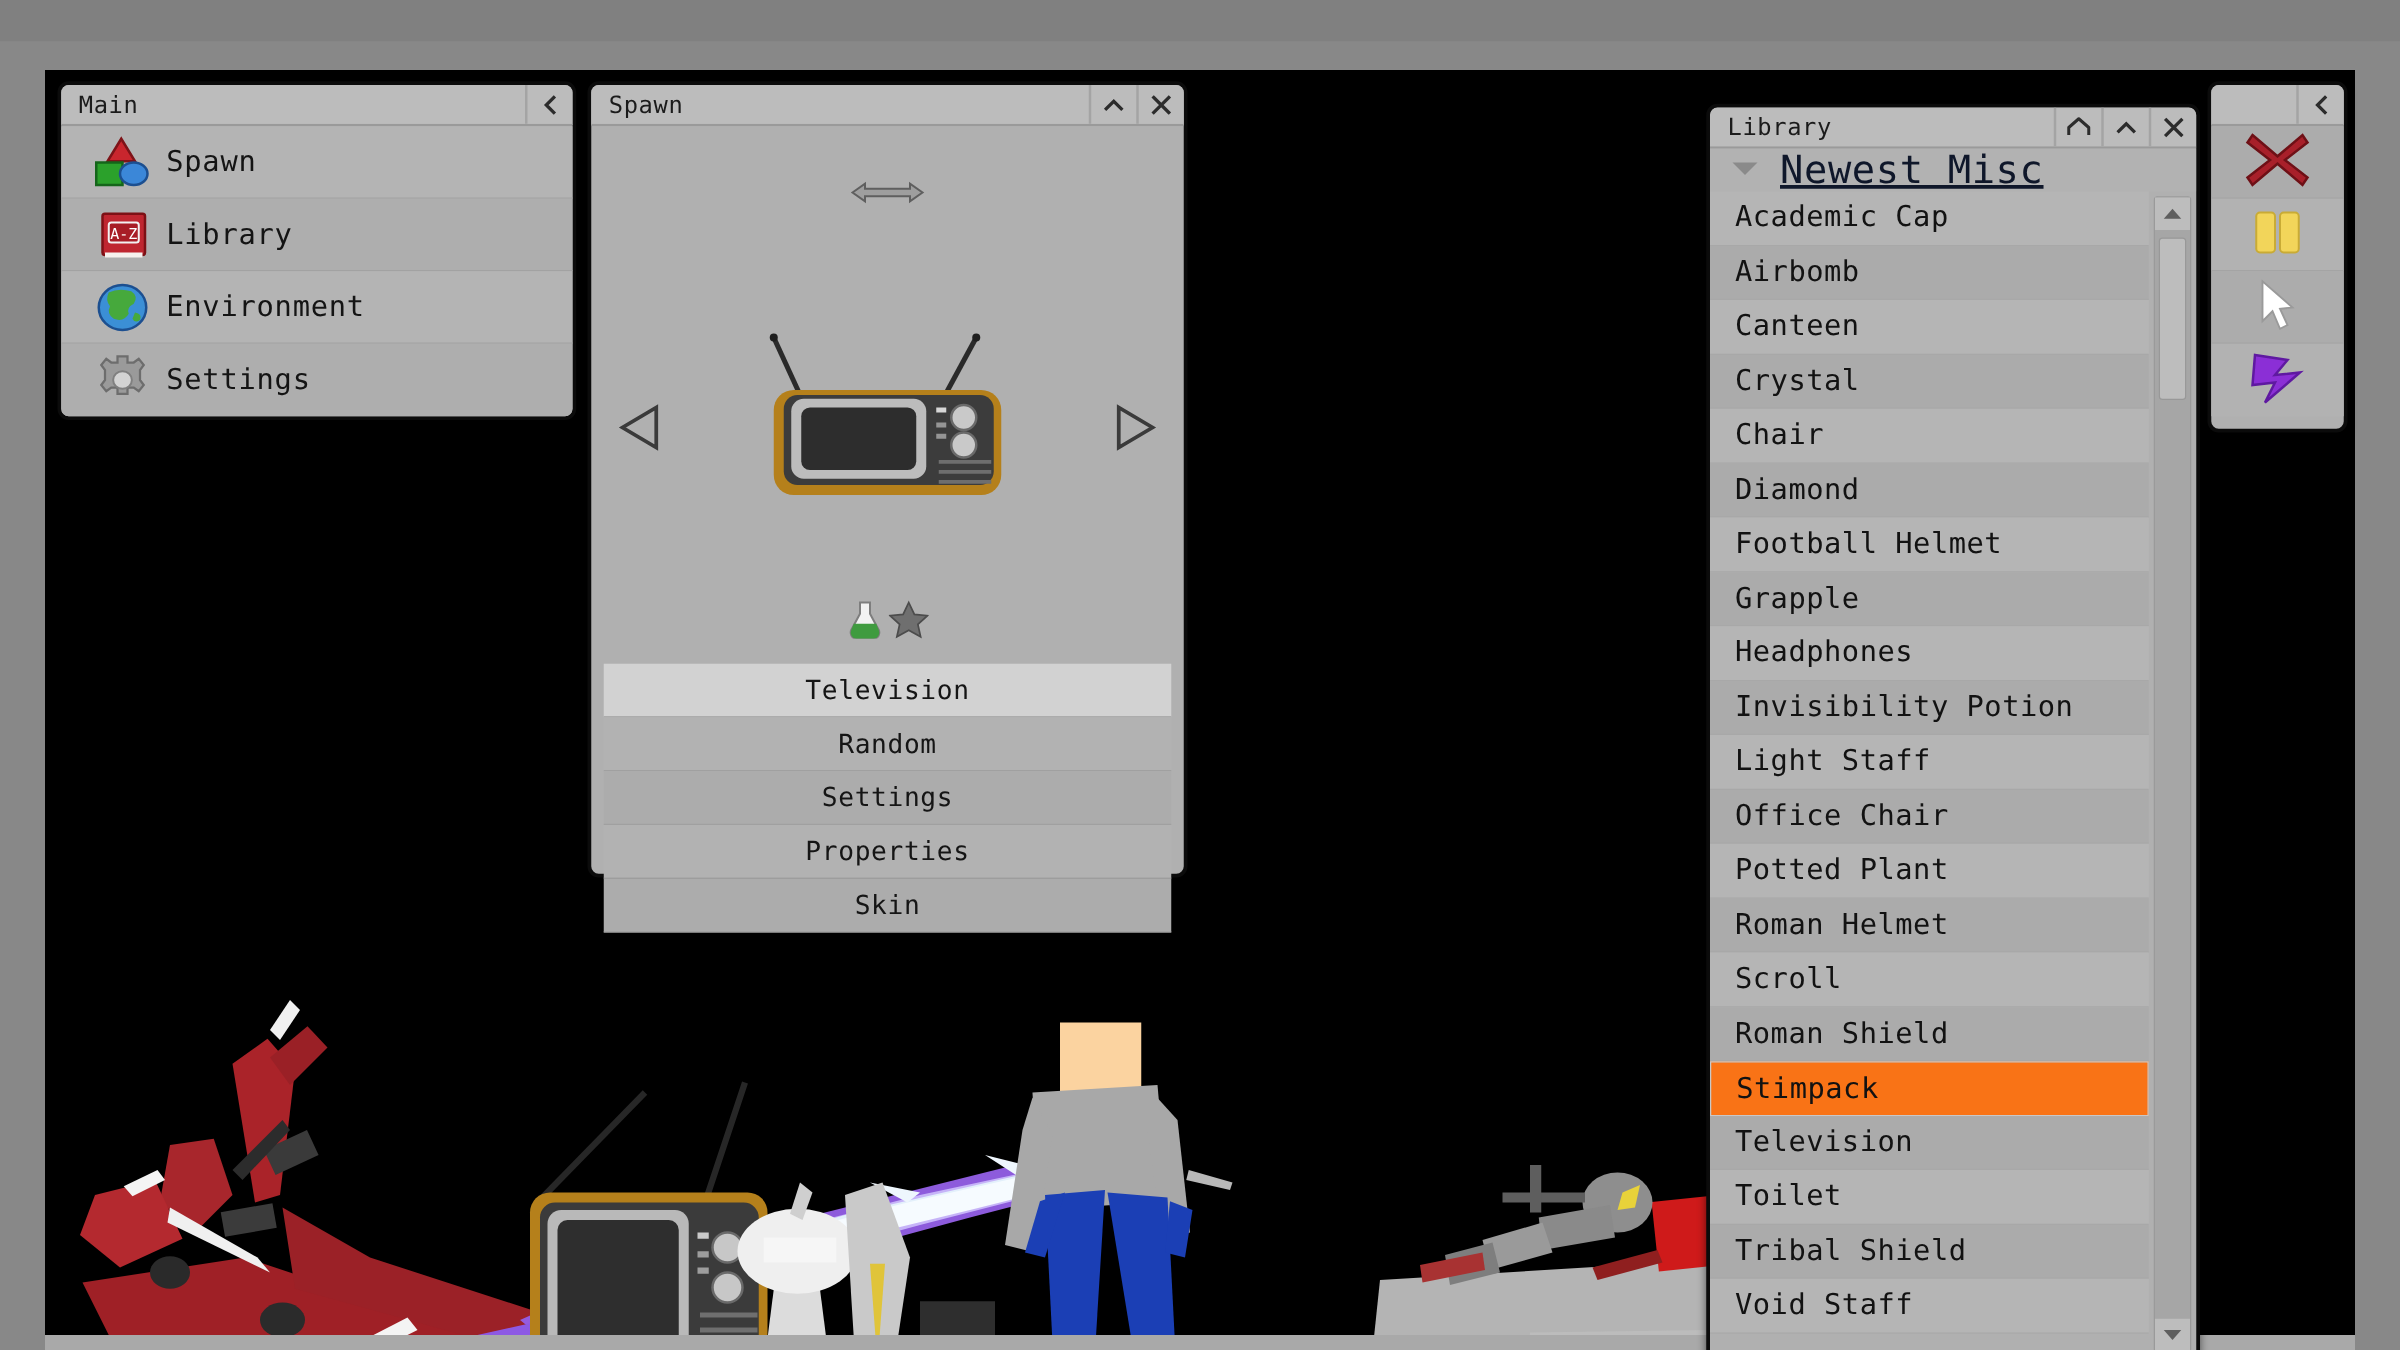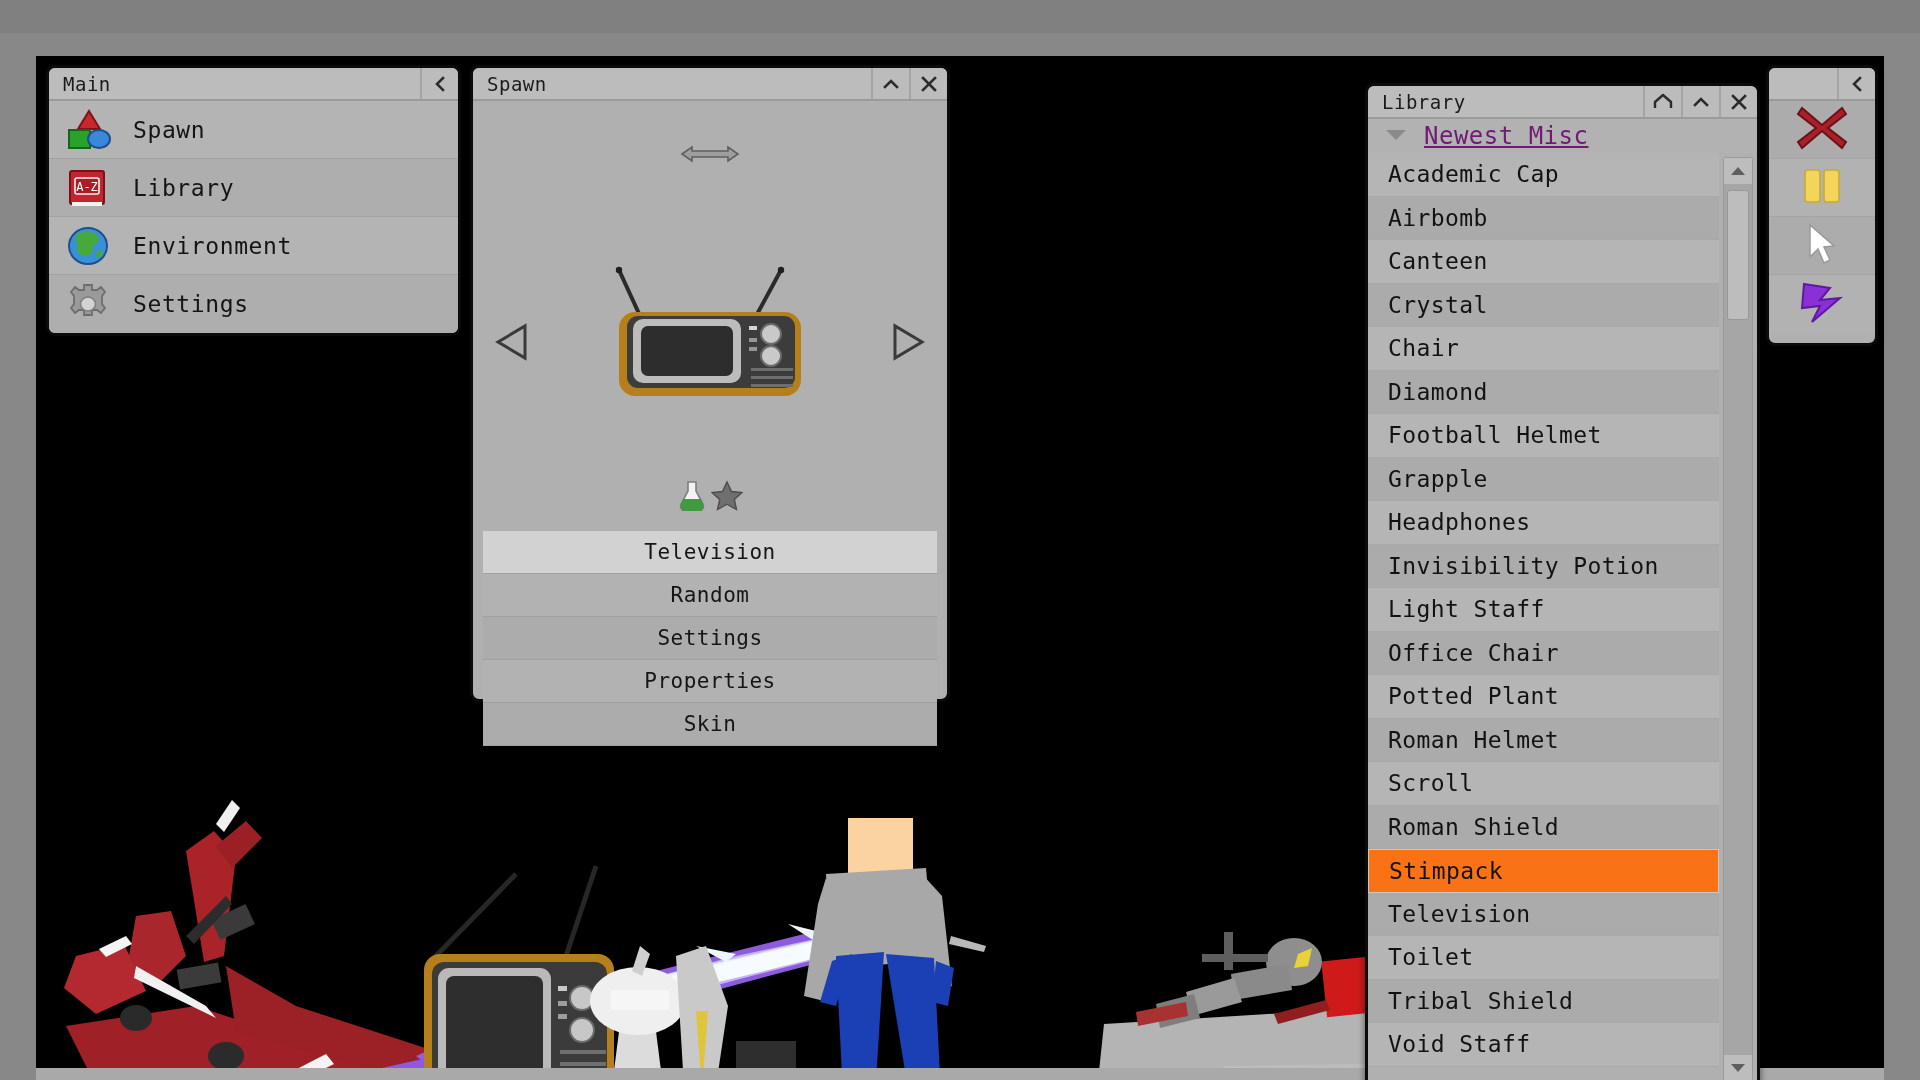--- a/index.html
+++ b/index.html
@@ -53,21 +53,21 @@
   .main-item {
     display: flex; align-items: center;
     height: 58px;
     border-bottom: 1px solid #a2a2a2;
     padding-left: 16px;
     cursor: pointer;
   }
   .main-item:nth-child(even){ background: #aeaeae; }
   .main-item:nth-child(odd){ background: #b4b4b4; }
   .main-item:last-child { border-bottom: none; border-radius: 0 0 6px 6px;}
-  .main-item .ico { width: 56px; height: 48px; display:flex; align-items:center; justify-content:flex-start; }
+  .main-item .ico { width: 56px; height: 48px; display:flex; align-items:center; justify-content:flex-end; }
   .main-item .lbl { font-size: 23px; color: #141414; margin-left: 12px; letter-spacing: .6px; }
 
   
   #spawn-panel { left: 470px; top: 32px; width: 480px; height: 637px; }
   #spawn-body { position: relative; height: 602px; }
   #preview { position: relative; height: 395px; }
   .nav-arrow { position: absolute; top: 222px; cursor: pointer; }
   #arrow-left { left: 22px; }
   #arrow-right { right: 22px; }
   #resize-arrows { position: absolute; top: 42px; left: 50%; transform: translateX(-50%); }
@@ -85,21 +85,21 @@
   #spawn-buttons { position: absolute; left: 10px; right: 10px; top: 430px; }
 
   
   #library-panel { left: 1365px; top: 50px; width: 395px; height: 1007px; overflow: hidden; }
   #lib-head {
     display: flex; align-items: center; height: 34px;
     padding-left: 16px; cursor: pointer; background: #b2b2b2;
   }
   #lib-head .caret { margin-right: 16px; }
   #lib-head .htxt {
-    font-size: 24px; color: #701a75; text-decoration: underline; letter-spacing: .5px;
+    font-size: 31px; color: #0f172a; text-decoration: underline; letter-spacing: .5px;
   }
   #lib-scroll { position: relative; height: 935px; overflow: hidden; }
   #lib-list { position: absolute; left: 0; top: 0; right: 38px; text-align: right; }
   .lib-item {
     height: 43.5px; display: flex; align-items: center;
     padding-left: 20px; font-size: 23px; color: #121212;
     letter-spacing: .4px; cursor: pointer;
     white-space: nowrap; overflow: hidden;
     border-bottom: 1px solid #a8a8a8;
   }

